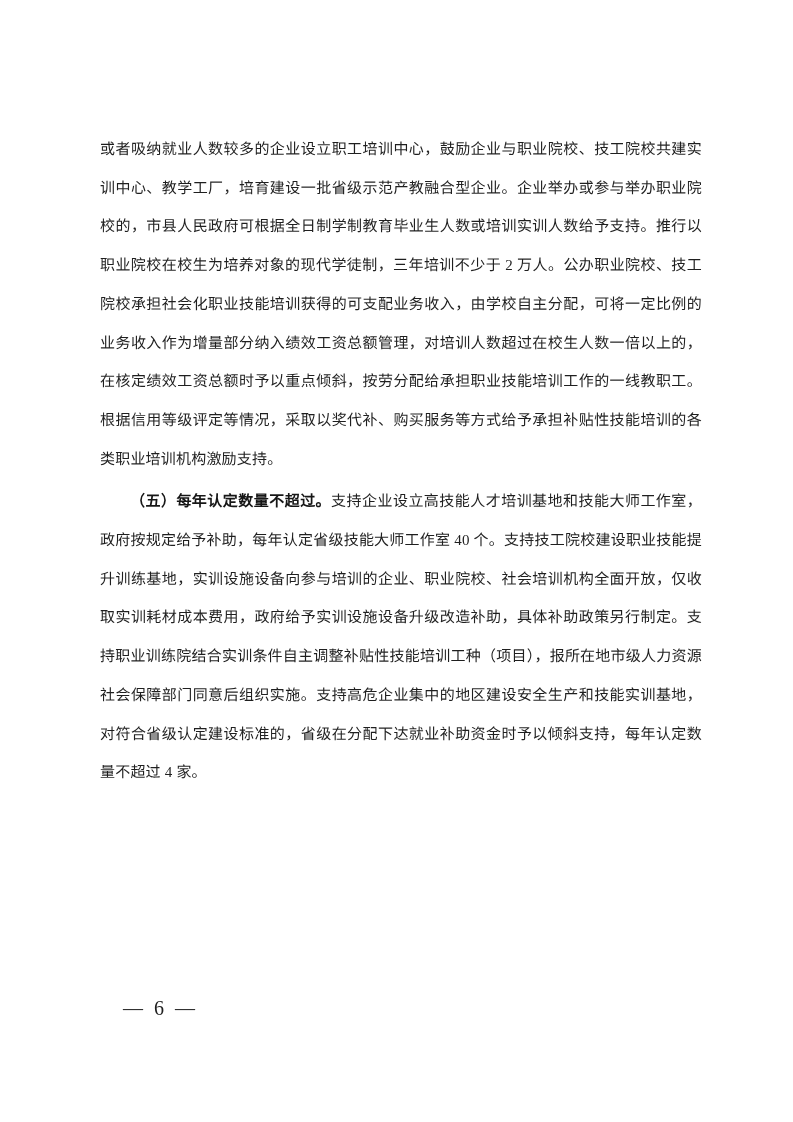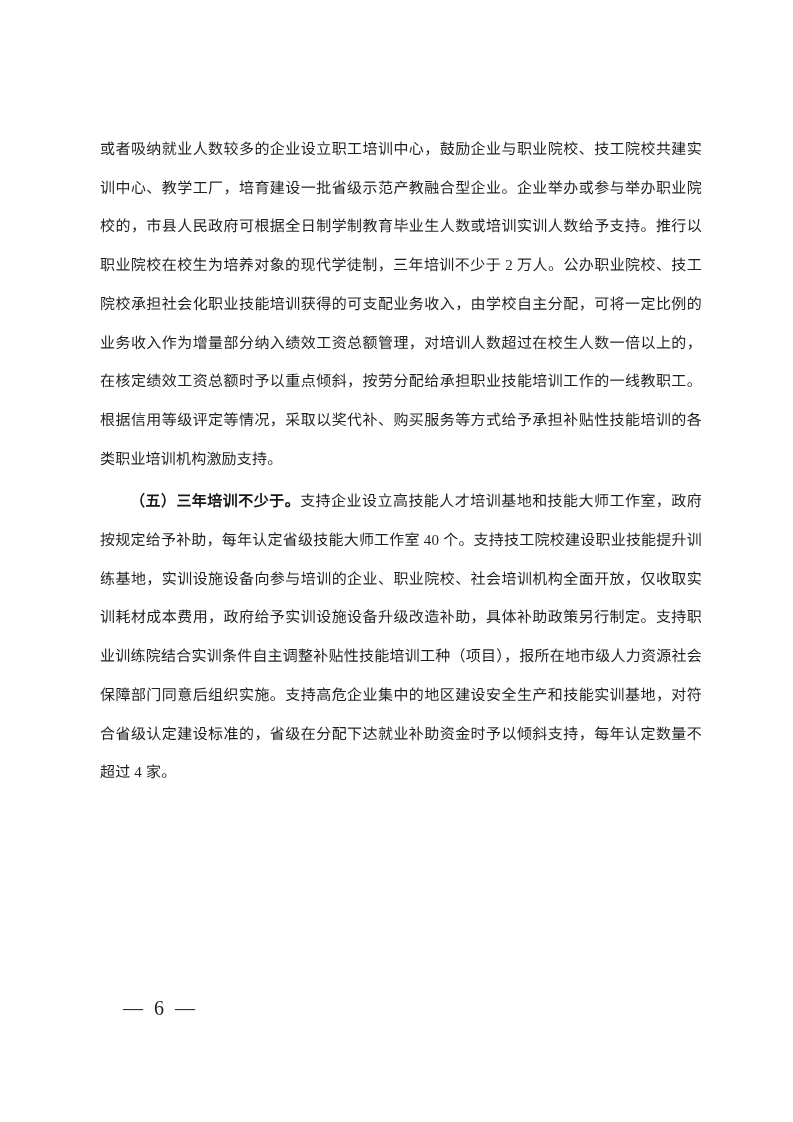--- a/index.html
+++ b/index.html
@@ -50,21 +50,21 @@
 </style>
 </head>
 <body>
 
 <div class="page" style="background: rgb(255, 255, 255);">
 
   <main class="text-block">
 
     <p class="para" style="color: rgb(31, 31, 31);"><span>或者吸纳就业人数较多的企业设立职工培训中心，鼓励企业与职业院校、技工院校共建实训中心、教学工厂，培育建设一批省级示范产教融合型企业。企业举办或参与举办职业院校的，市县人民政府可根据全日制学制教育毕业生人数或培训实训人数给予支持。推行以职业院校在校生为培养对象的现代学徒制，三年培训不少于 2 万人。公办职业院校、技工院校承担社会化职业技能培训获得的可支配业务收入，由学校自主分配，可将一定比例的业务收入作为增量部分纳入绩效工资总额管理，对培训人数超过在校生人数一倍以上的，在核定绩效工资总额时予以重点倾斜，按劳分配给承担职业技能培训工作的一线教职工。根据信用等级评定等情况，采取以奖代补、购买服务等方式给予承担补贴性技能培训的各类职业培训机构激励支持。</span></p>
 
-    <p class="para indent" style="color: rgb(31, 31, 31);"><span class="section-heading">（五）三年培训不少于。</span><span>支持企业设立高技能人才培训基地和技能大师工作室，政府按规定给予补助，每年认定省级技能大师工作室 40 个。支持技工院校建设职业技能提升训练基地，实训设施设备向参与培训的企业、职业院校、社会培训机构全面开放，仅收取实训耗材成本费用，政府给予实训设施设备升级改造补助，具体补助政策另行制定。支持职业训练院结合实训条件自主调整补贴性技能培训工种（项目），报所在地市级人力资源社会保障部门同意后组织实施。支持高危企业集中的地区建设安全生产和技能实训基地，对符合省级认定建设标准的，省级在分配下达就业补助资金时予以倾斜支持，每年认定数量不超过 4 家。</span></p>
+    <p class="para indent" style="color: rgb(31, 31, 31);"><span class="section-heading">（五）每年认定数量不超过。</span><span>支持企业设立高技能人才培训基地和技能大师工作室，政府按规定给予补助，每年认定省级技能大师工作室 40 个。支持技工院校建设职业技能提升训练基地，实训设施设备向参与培训的企业、职业院校、社会培训机构全面开放，仅收取实训耗材成本费用，政府给予实训设施设备升级改造补助，具体补助政策另行制定。支持职业训练院结合实训条件自主调整补贴性技能培训工种（项目），报所在地市级人力资源社会保障部门同意后组织实施。支持高危企业集中的地区建设安全生产和技能实训基地，对符合省级认定建设标准的，省级在分配下达就业补助资金时予以倾斜支持，每年认定数量不超过 4 家。</span></p>
 
   </main>
 
   <footer class="page-footer" style="color: rgb(31, 31, 31);">
     <span>— 6 —</span>
   </footer>
 
 </div>
 
 </body></html>

